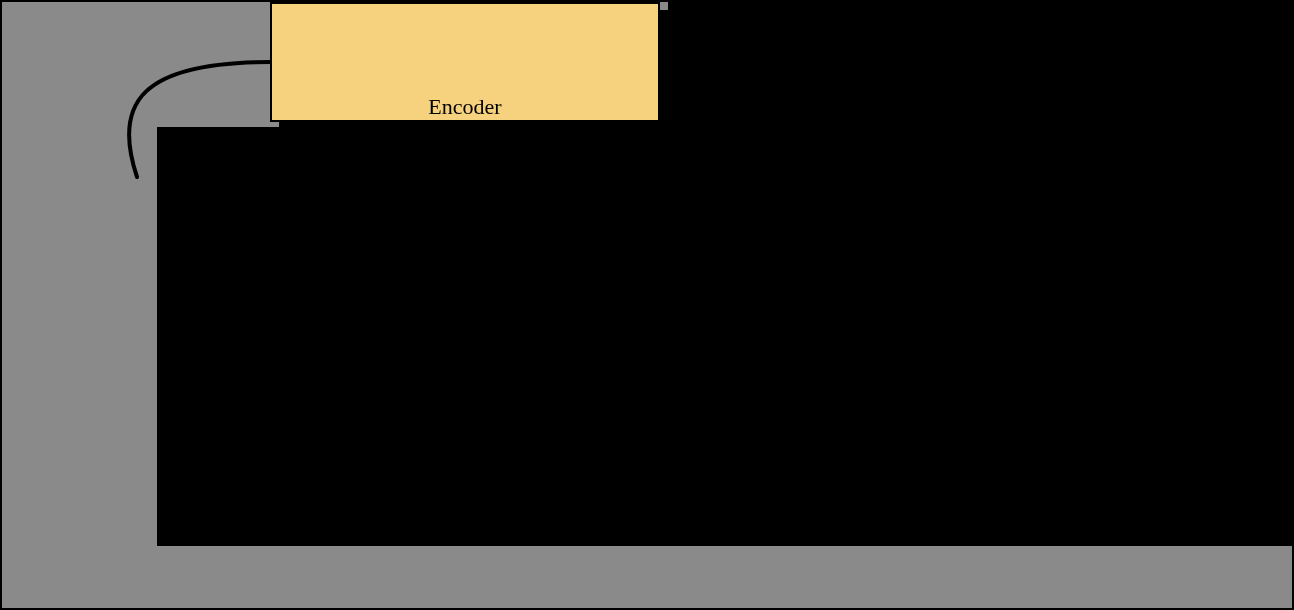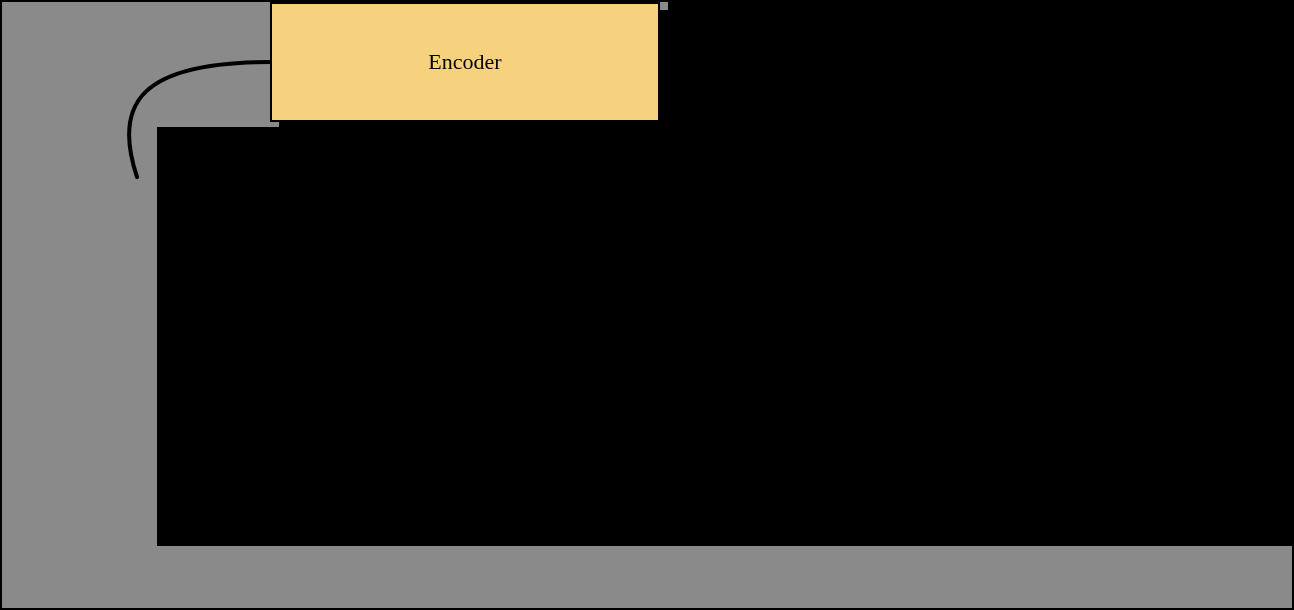--- a/index.html
+++ b/index.html
@@ -44,21 +44,21 @@
   }
   .encoder-box {
     position: absolute;
     left: 268px;
     top: 0px;
     width: 390px;
     height: 120px;
     background: #f6d27e;
     border: 2px solid #000;
     display: flex;
-    align-items: center;
+    align-items: flex-end;
     justify-content: center;
     font-size: 22px;
     color: #000;
     box-sizing: border-box;
   }
   .connector-svg {
     position: absolute;
     left: 0;
     top: 0;
     overflow: visible;

